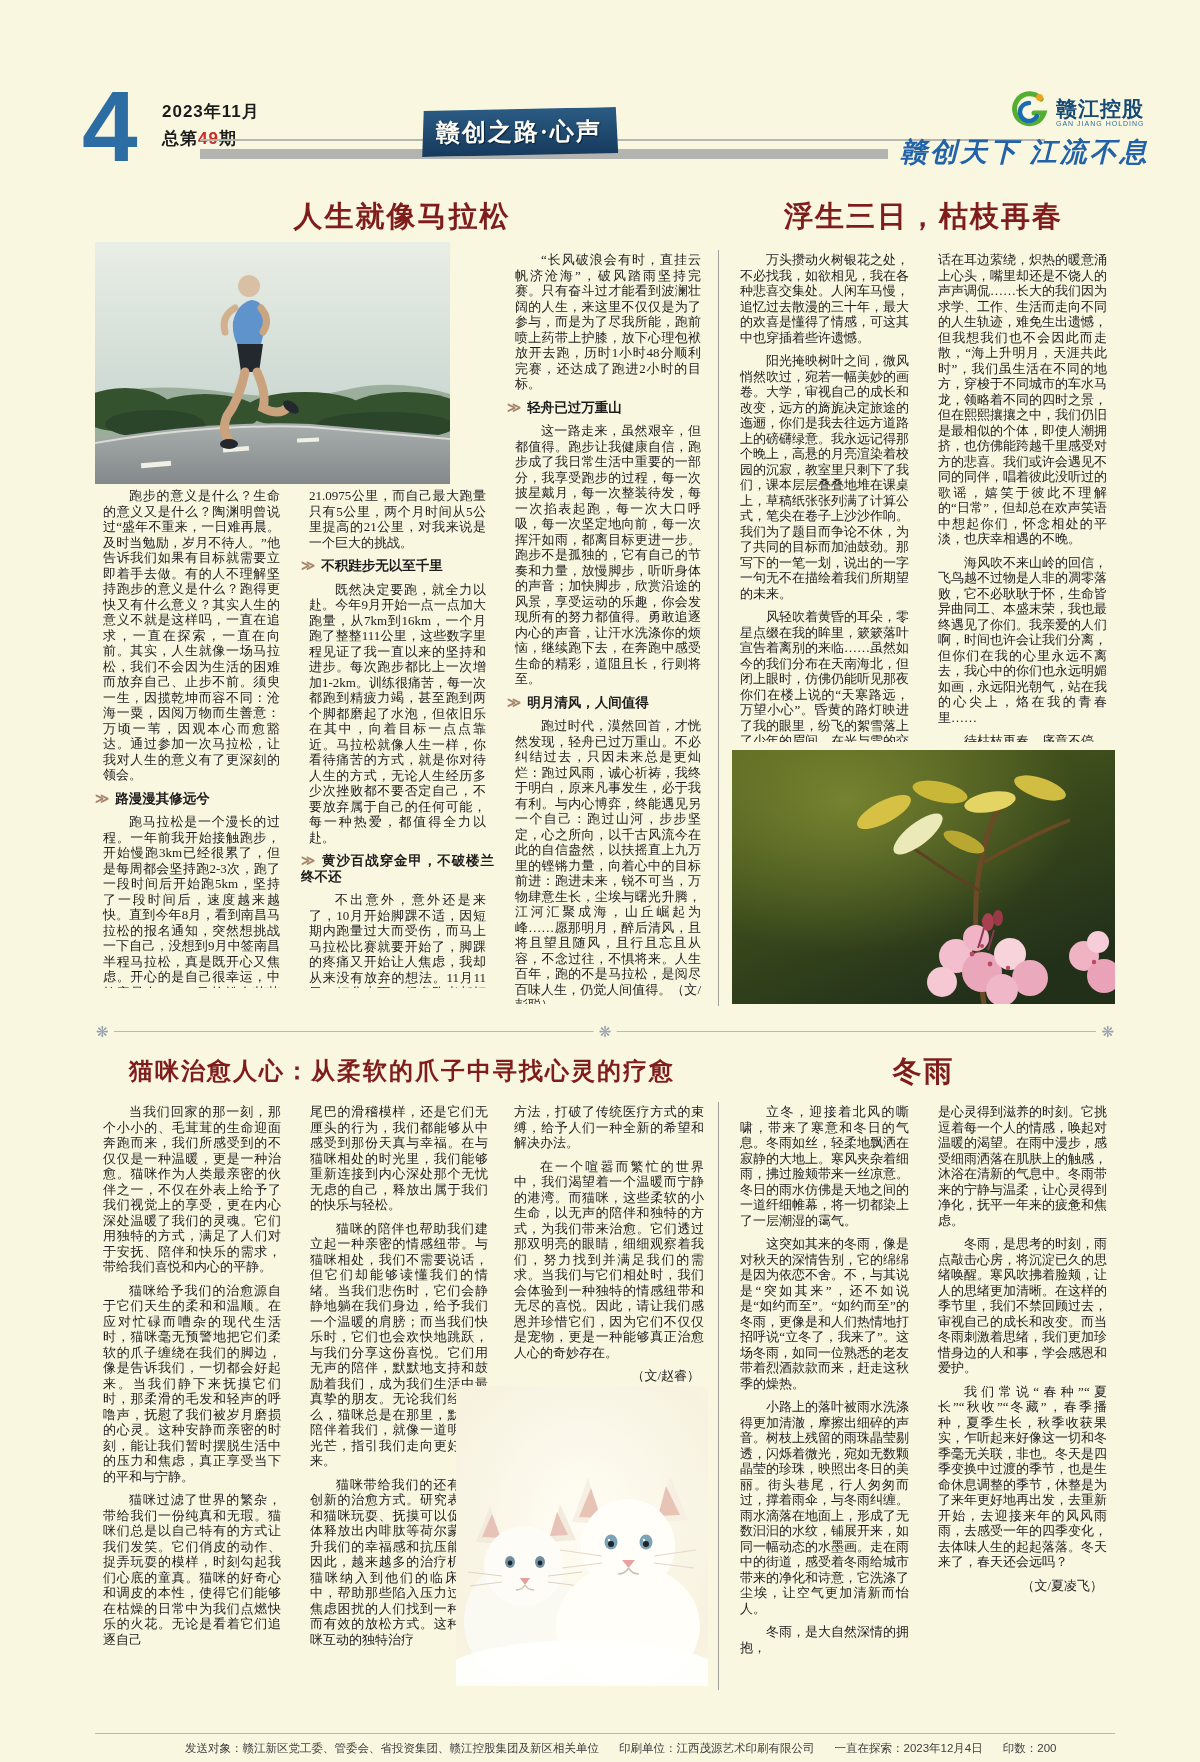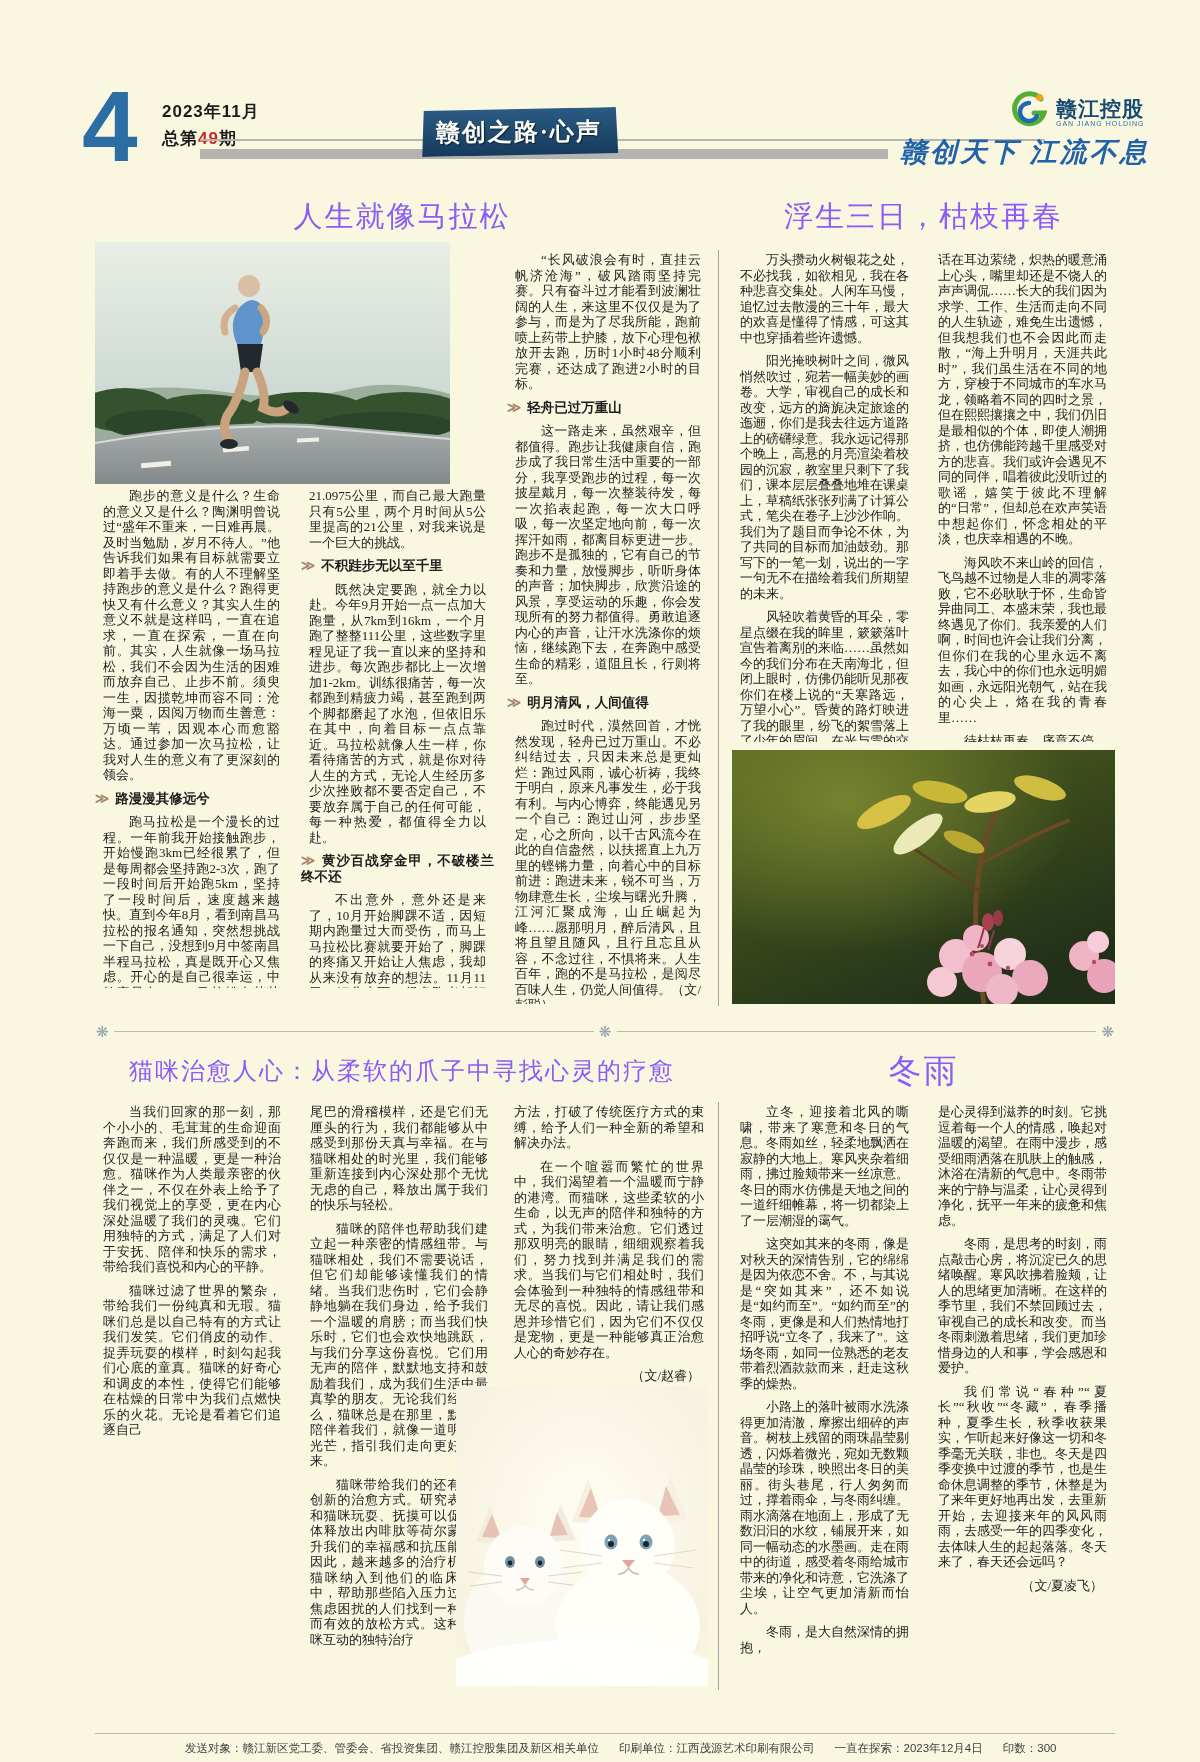--- a/index.html
+++ b/index.html
@@ -28,24 +28,24 @@
   .slogan{position:absolute;left:900px;top:134px;width:268px;font-weight:bold;font-style:italic;
     font-size:27px;color:#2162a8;letter-spacing:3px;white-space:nowrap;}
 
   
   article{position:absolute;}
   .art1{left:95px;top:198px;width:614px;height:812px;}
   .art2{left:732px;top:198px;width:383px;height:812px;}
   .art3{left:95px;top:1054px;width:614px;height:648px;}
   .art4{left:732px;top:1054px;width:383px;height:648px;}
   article h1{margin:0;text-align:center;font-family:"Liberation Sans",sans-serif;
-    color:#8b5cf6;font-weight:normal;letter-spacing:2px;}
+    color:#7f1d1d;font-weight:bold;letter-spacing:2px;}
   .art1 h1,.art2 h1{font-size:29px;line-height:36px;}
   .art3 h1{font-size:24px;line-height:34px;}
-  .art4 h1{font-size:33px;line-height:34px;}
+  .art4 h1{font-size:29px;line-height:34px;}
 
   .vrule{position:absolute;left:718px;width:1px;background:#a2a29a;}
   .vrule.top{top:250px;height:756px;}
   .vrule.bot{top:1102px;height:588px;}
 
   
   .txtrow{display:flex;gap:13px;}
   .txtcol{font-size:13px;line-height:15.5px;text-align:justify;color:#1d1d1d;overflow:hidden;}
   .txtcol p{margin:8px;text-indent:2em;}
   .txtcol p.cont{text-indent:0;}
@@ -273,20 +273,21 @@
     <span class="orn c">❋</span>
     <span class="orn r">❋</span>
   </div>
 
   <article class="art3">
     <h1>猫咪治愈人心：从柔软的爪子中寻找心灵的疗愈</h1>
     <div class="a3-body">
       <div class="a3-left txtrow">
           <div class="txtcol">
             <p class="p">当我们回家的那一刻，那个小小的、毛茸茸的生命迎面奔跑而来，我们所感受到的不仅仅是一种温暖，更是一种治愈。猫咪作为人类最亲密的伙伴之一，不仅在外表上给予了我们视觉上的享受，更在内心深处温暖了我们的灵魂。它们用独特的方式，满足了人们对于安抚、陪伴和快乐的需求，带给我们喜悦和内心的平静。</p>
+            <p class="p">猫咪给予我们的治愈源自于它们天生的柔和和温顺。在应对忙碌而嘈杂的现代生活时，猫咪毫无预警地把它们柔软的爪子缠绕在我们的脚边，像是告诉我们，一切都会好起来。当我们静下来抚摸它们时，那柔滑的毛发和轻声的呼噜声，抚慰了我们被岁月磨损的心灵。这种安静而亲密的时刻，能让我们暂时摆脱生活中的压力和焦虑，真正享受当下的平和与宁静。</p>
             <p class="p">猫咪过滤了世界的繁杂，带给我们一份纯真和无瑕。猫咪们总是以自己特有的方式让我们发笑。它们俏皮的动作、捉弄玩耍的模样，时刻勾起我们心底的童真。猫咪的好奇心和调皮的本性，使得它们能够在枯燥的日常中为我们点燃快乐的火花。无论是看着它们追逐自己</p>
           </div>
           <div class="txtcol">
             <p class="cont">尾巴的滑稽模样，还是它们无厘头的行为，我们都能够从中感受到那份天真与幸福。在与猫咪相处的时光里，我们能够重新连接到内心深处那个无忧无虑的自己，释放出属于我们的快乐与轻松。</p>
             <p class="p">猫咪的陪伴也帮助我们建立起一种亲密的情感纽带。与猫咪相处，我们不需要说话，但它们却能够读懂我们的情绪。当我们悲伤时，它们会静静地躺在我们身边，给予我们一个温暖的肩膀；而当我们快乐时，它们也会欢快地跳跃，与我们分享这份喜悦。它们用无声的陪伴，默默地支持和鼓励着我们，成为我们生活中最真挚的朋友。无论我们经历什么，猫咪总是在那里，默默地陪伴着我们，就像一道明亮的光芒，指引我们走向更好的未来。</p>
             <p class="p">猫咪带给我们的还有一种创新的治愈方式。研究表明，和猫咪玩耍、抚摸可以促进人体释放出内啡肽等荷尔蒙，提升我们的幸福感和抗压能力。因此，越来越多的治疗机构将猫咪纳入到他们的临床实践中，帮助那些陷入压力过大、焦虑困扰的人们找到一种自然而有效的放松方式。这种与猫咪互动的独特治疗</p>
           </div>
         </div>
       <div class="a3-right">
         <div class="txtrow">
@@ -376,16 +377,16 @@
           <p class="by">（文/夏凌飞）</p>
         </div>
       </div>
   </article>
 
   <div class="footline"></div>
   <footer class="pagefooter">
       <span>发送对象：赣江新区党工委、管委会、省投资集团、赣江控股集团及新区相关单位</span>
       <span>印刷单位：江西茂源艺术印刷有限公司</span>
       <span>一直在探索：2023年12月4日</span>
-      <span>印数：300</span>
+      <span>印数：200</span>
     </footer>
 
 </div>
 
 </body></html>

